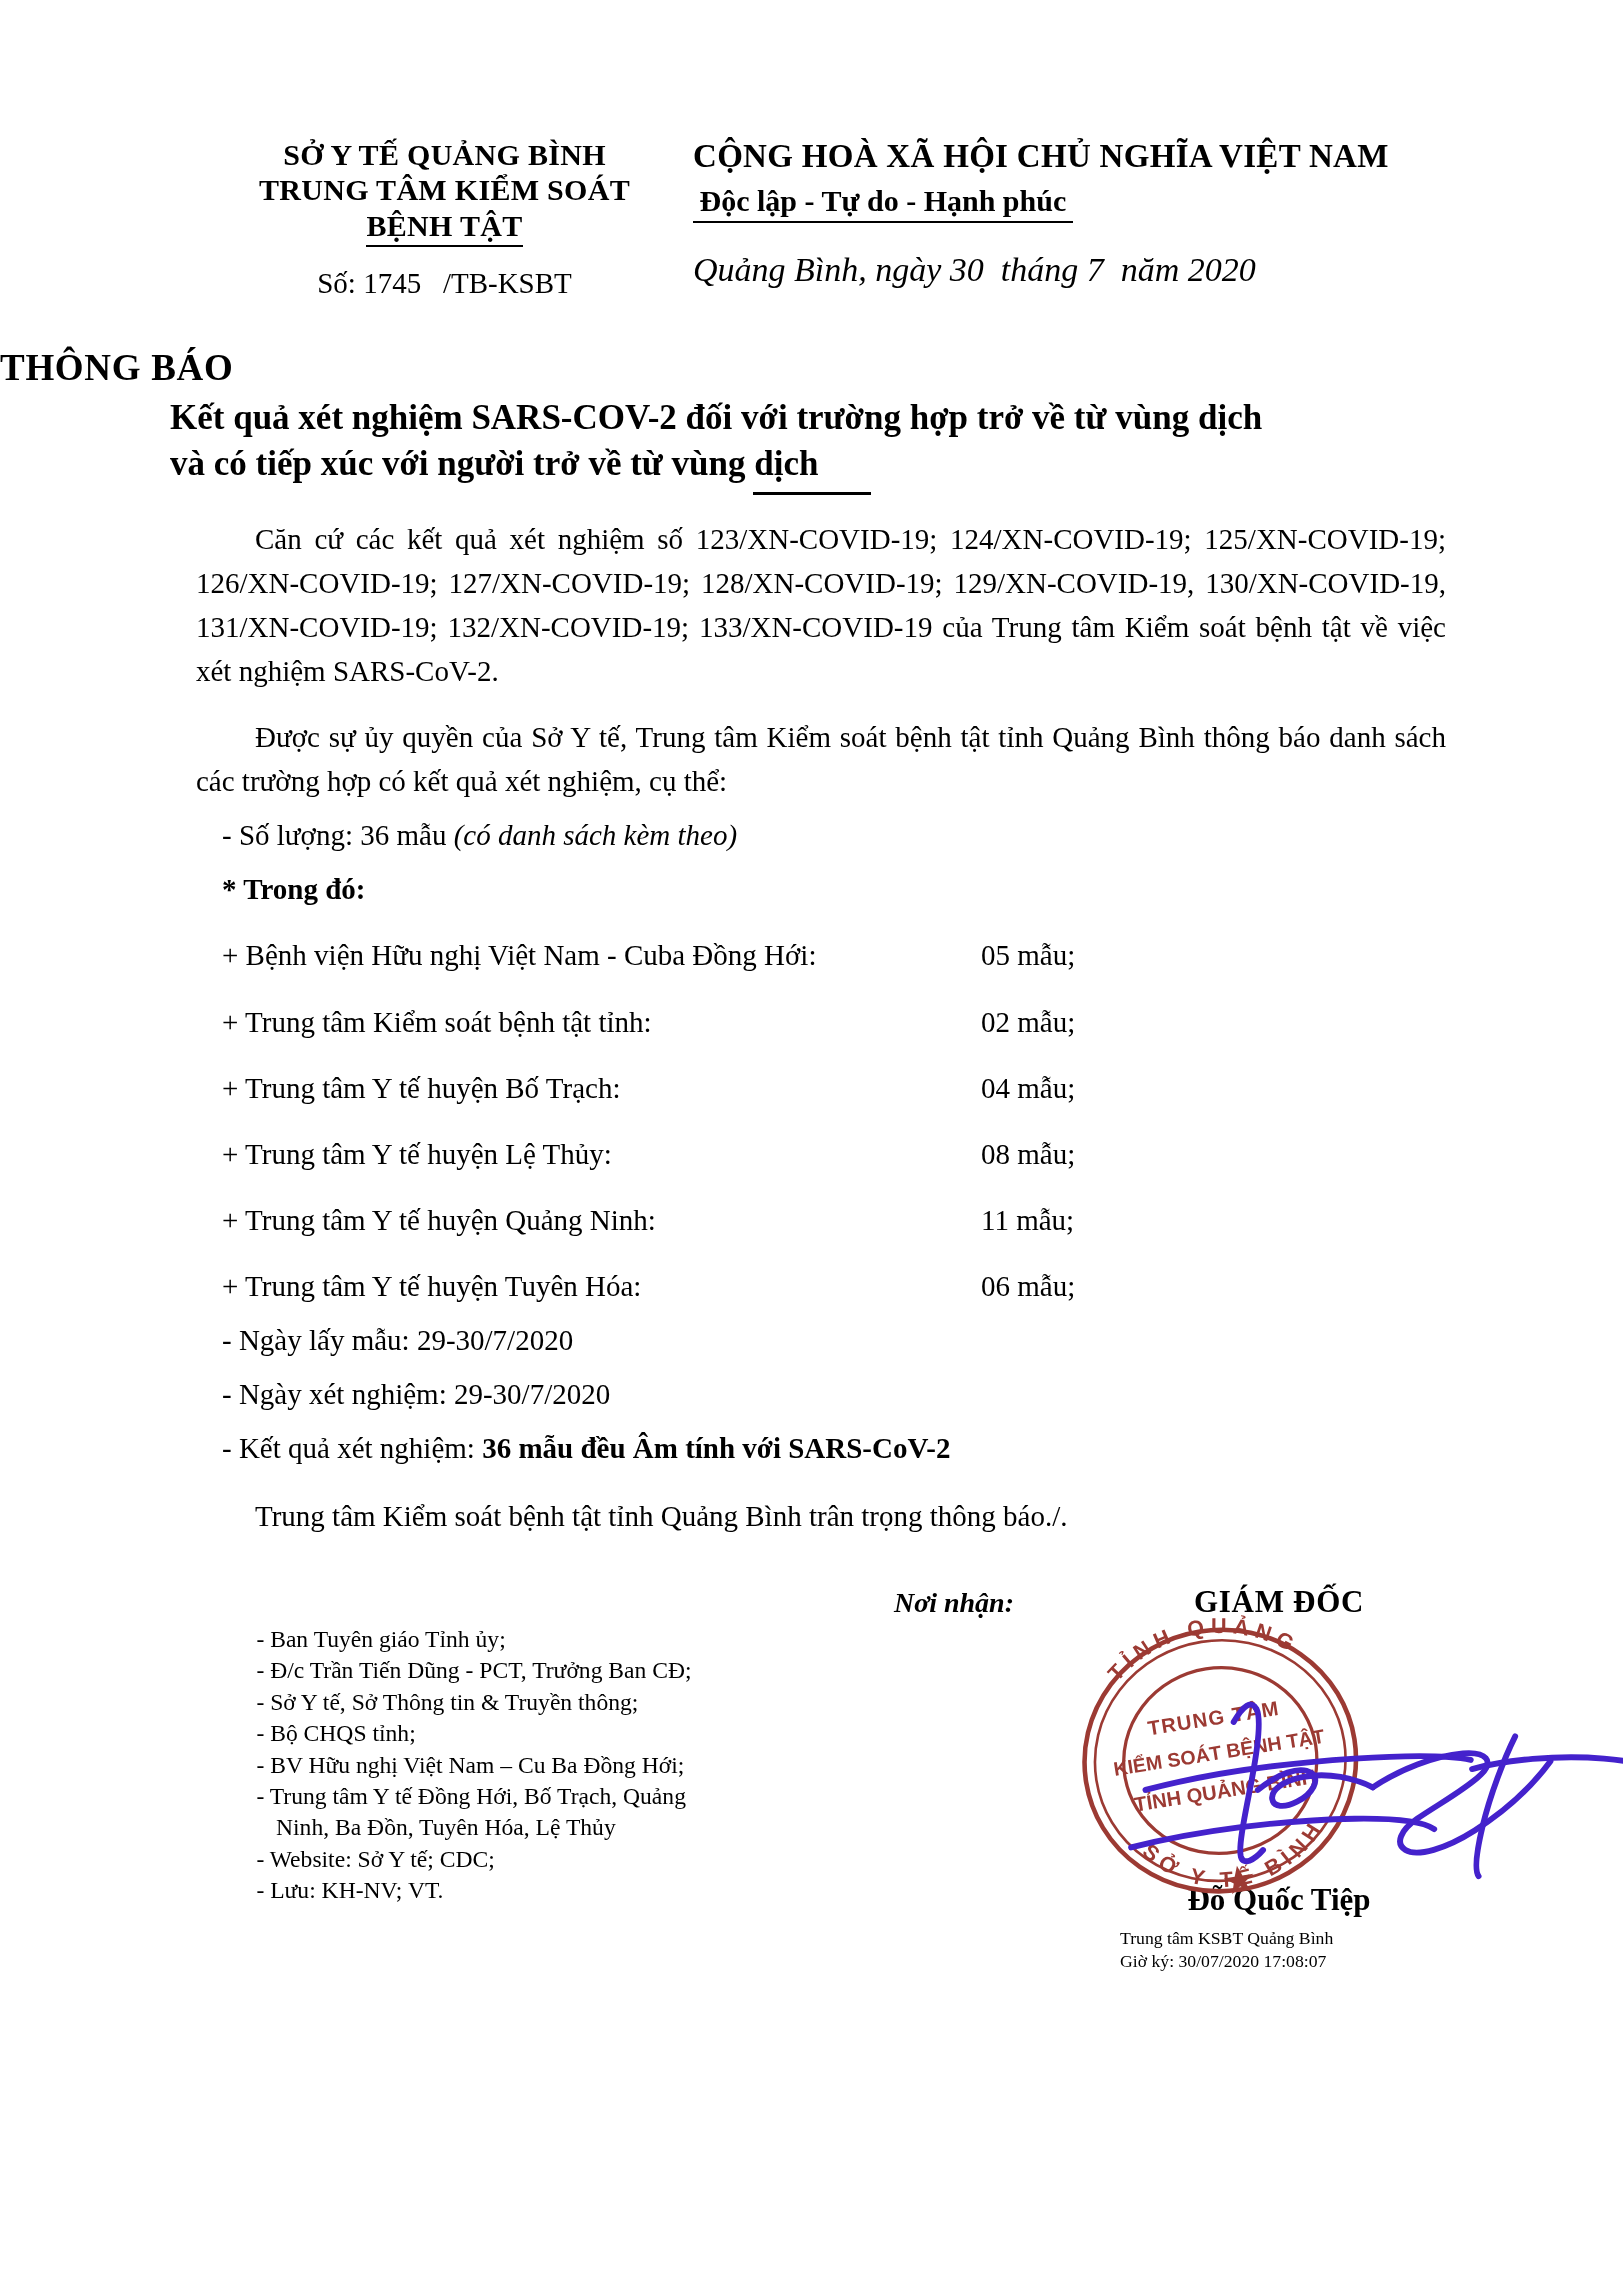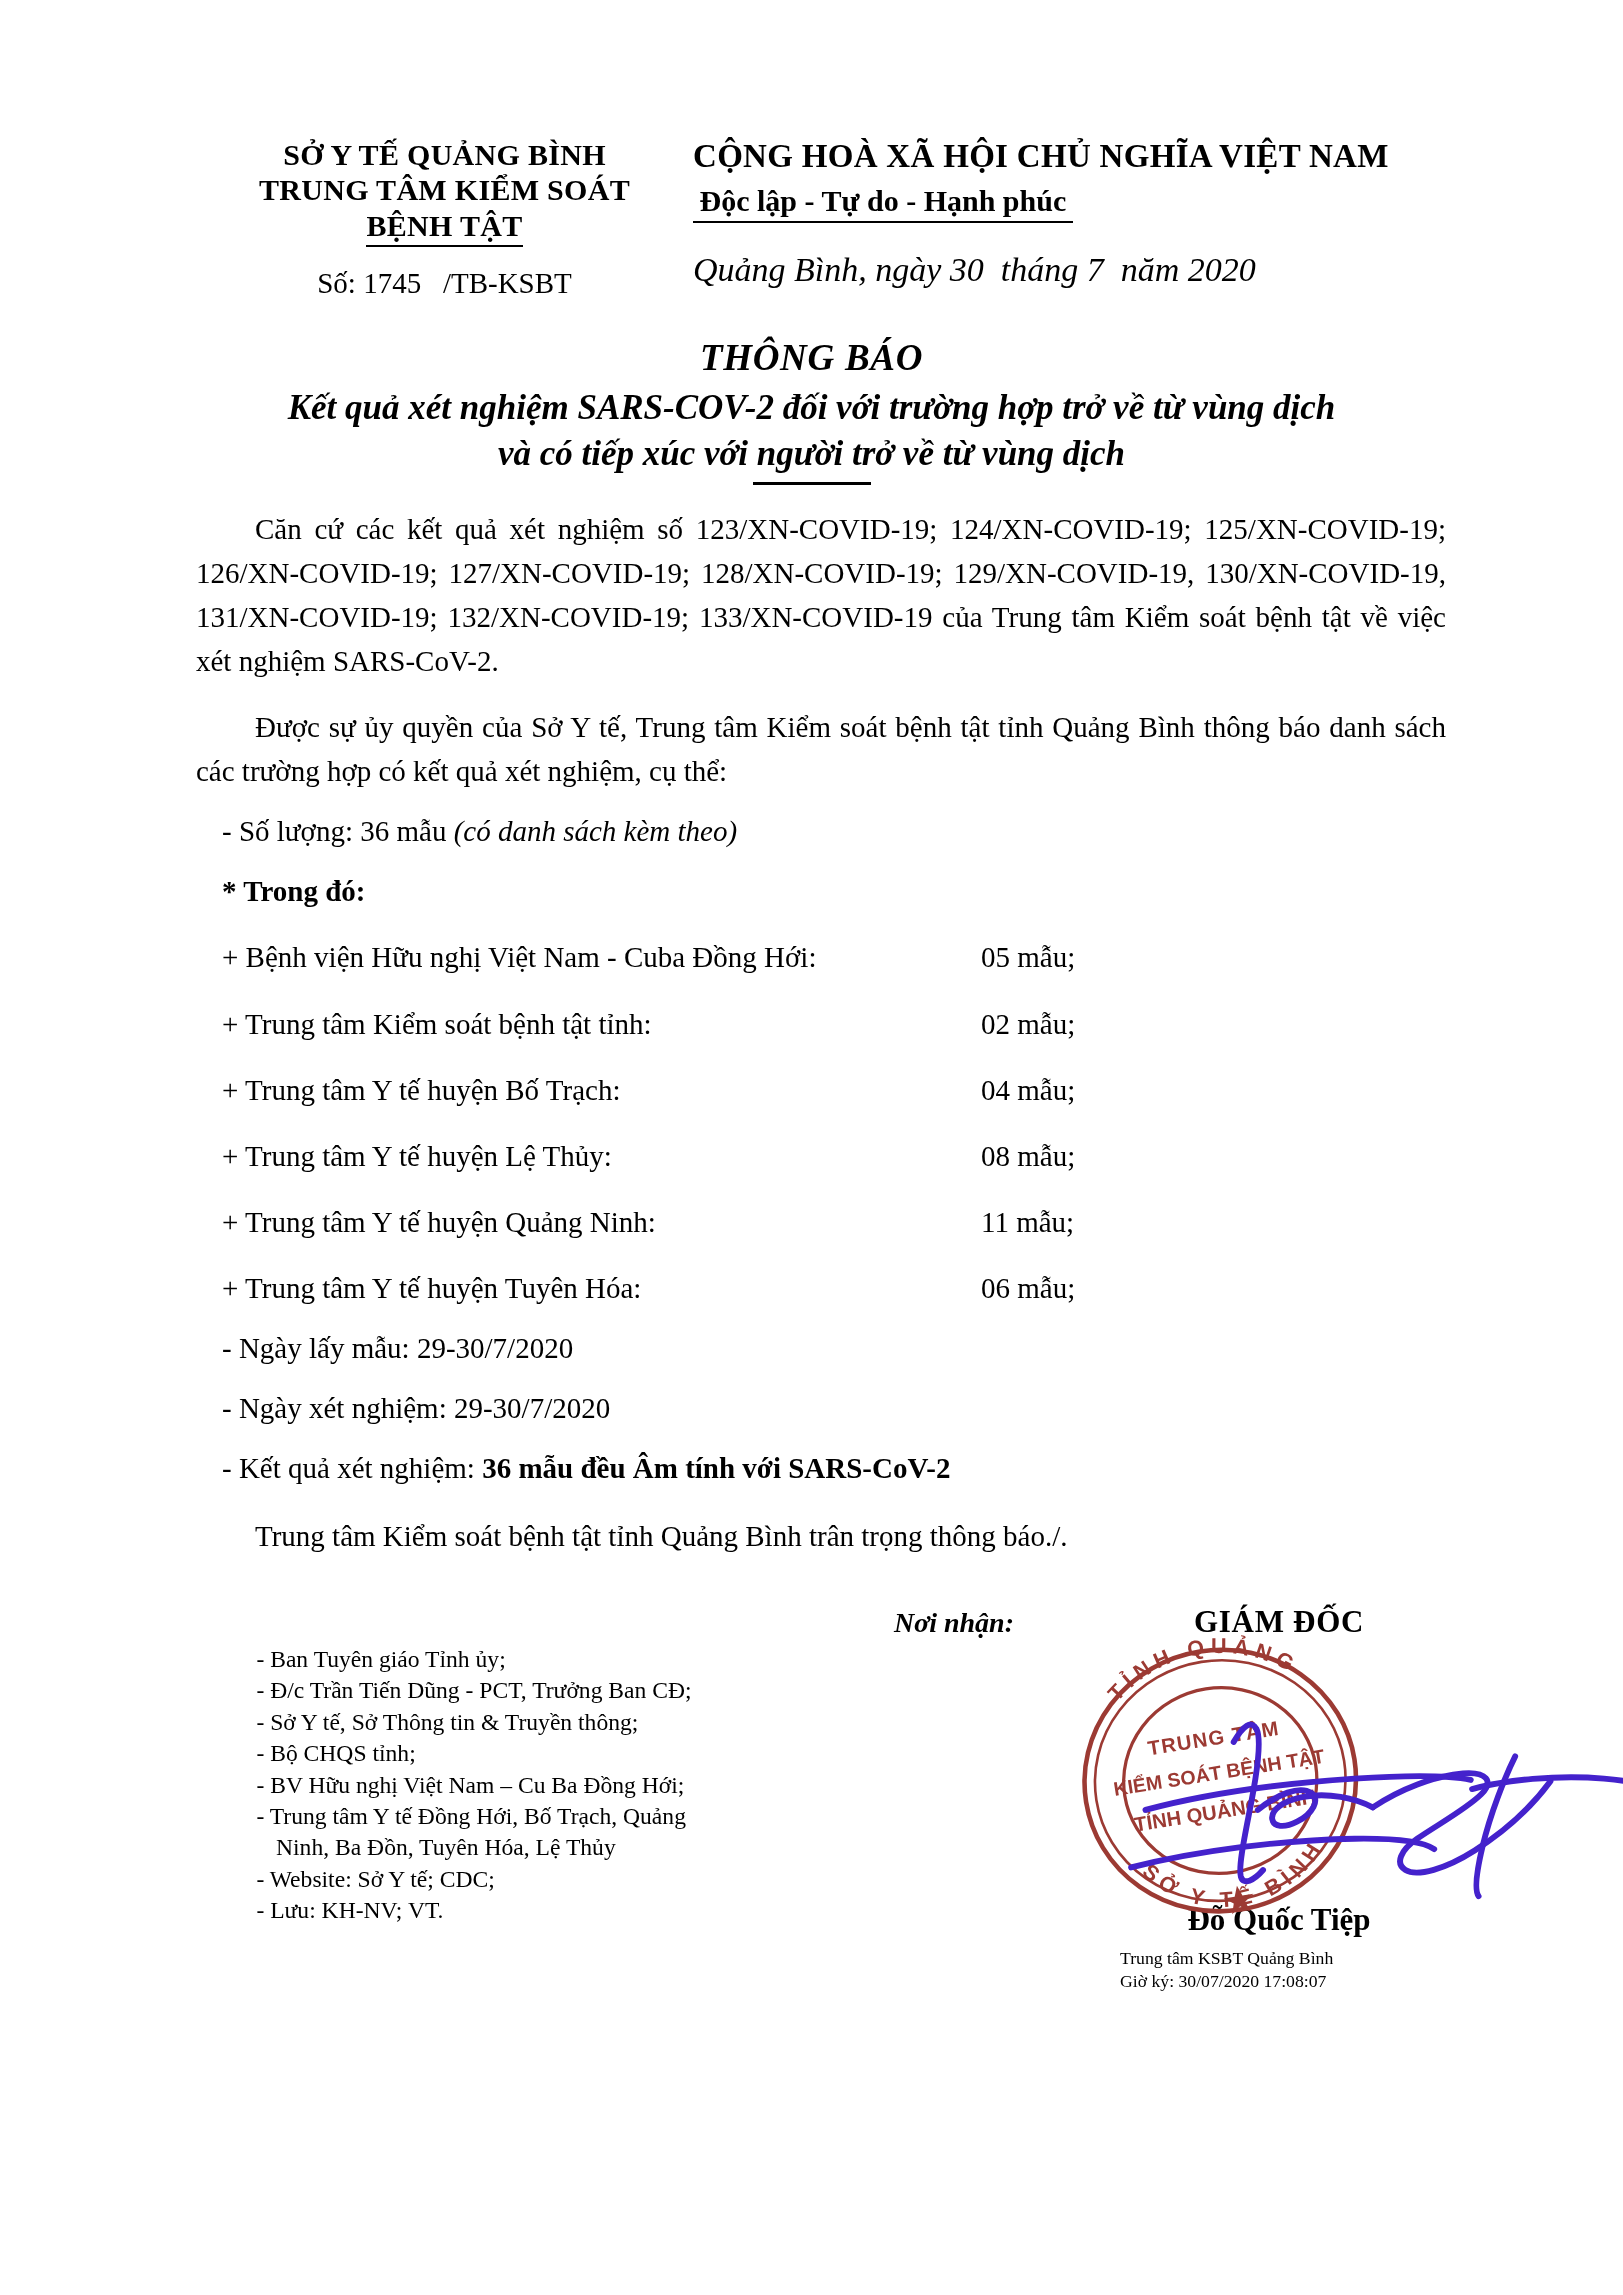--- a/index.html
+++ b/index.html
@@ -71,23 +71,21 @@
   }
   .place-date {
     font-style: italic;
     font-size: 34px;
     margin-top: 27.5px;
     white-space: pre;
   }
 
   
   .title-block {
-    text-align: center;
-    margin-top: 36px;
-    font-style: italic;
+    margin-top: 46px;
   }
   .title-main {
     font-weight: bold;
     font-size: 37px;
     letter-spacing: 0.7px;
   }
   .title-sub {
     font-weight: bold;
     font-size: 35px;
     line-height: 1.32;
@@ -107,21 +105,21 @@
     font-size: 29px;
     line-height: 1.52;
   }
   p.para {
     margin: 22px 0 0 0;
     text-align: justify;
     text-indent: 59px;
   }
 
   .line-item {
-    margin-top: 16px;
+    margin-top: 10px;
     text-indent: 26px;
   }
   .line-item.bold { font-weight: bold; }
   .italic { font-style: italic; }
   .bold { font-weight: bold; }
 
   .fac-row {
     display: flex;
     margin-top: 22px;
     padding-left: 26px;

